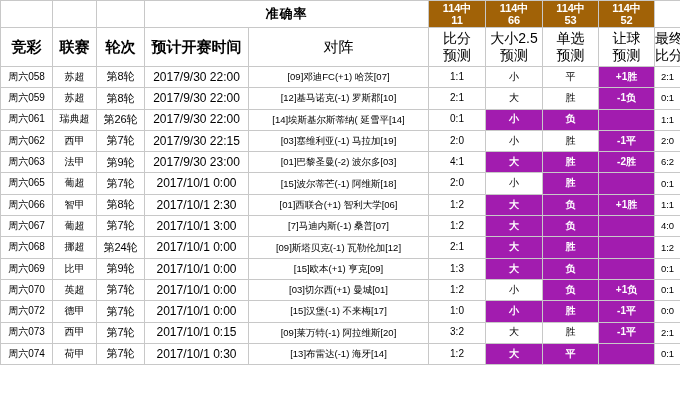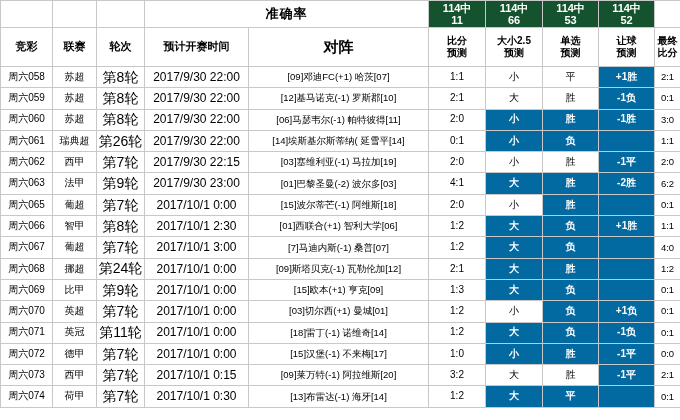--- a/index.html
+++ b/index.html
@@ -32,41 +32,41 @@
   col.c7{width:56px}
   col.c8{width:56px}
   col.c9{width:26px}
 
   
   .hdr-top td{height:26px;border:1px solid #c8c8c8;}
   .title-acc{
     font-size:13px;font-weight:bold;letter-spacing:1px;
   }
   .redhead{
-    background:#14532d;color:#ffffff;font-weight:bold;font-size:11px;
+    background:#a16207;color:#ffffff;font-weight:bold;font-size:11px;
     border:1px solid #ff0000;
     line-height:1.1;
   }
   .redhead .num{display:block;}
   .hdr-main td{height:38px;font-weight:bold;font-size:12px;}
-  .hdr-main td.small{font-size:10px;font-weight:bold;line-height:1.2;}
-  .hdr-main td.big{font-size:15px;font-weight:bold;}
-  .hdr-main td.mid{font-size:11px;font-weight:bold;}
+  .hdr-main td.small{font-size:14px;font-weight:normal;line-height:1.2;}
+  .hdr-main td.big{font-size:15px;font-weight:normal;}
+  .hdr-main td.mid{font-size:15px;font-weight:bold;}
 
   
   tr.row td{height:20.3px;}
   td.lbl{font-size:10px;}
   td.league{font-size:10px;}
-  td.round{font-size:14px;}
+  td.round{font-size:11px;}
   td.time{font-size:12px;}
   td.match{font-size:9.5px;text-align:center;margin-left:33px;}
   td.score{font-size:10px;}
   td.fin{font-size:9.5px;}
 
-  .red{background:#0369a1;color:#ffffff;font-weight:bold;}
+  .red{background:#a21caf;color:#ffffff;font-weight:bold;}
   .blank{}
   td.cellc{font-size:10px;}
 </style>
 </head>
 <body>
 
 <div class="sheet">
 <table>
   <colgroup>
     <col class="c0">
@@ -151,32 +151,20 @@
           <td class="round">第8轮</td>
           <td class="time">2017/9/30 22:00</td>
           <td class="match">[12]基马诺克(-1)    罗斯郡[10]</td>
           <td class="score">2:1</td>
           <td class="cellc">大</td>
           <td class="cellc">胜</td>
           <td class="cellc red">-1负</td>
           <td class="fin">0:1</td>
         </tr>
         <tr class="row">
-          <td class="lbl">周六060</td>
-          <td class="league">苏超</td>
-          <td class="round">第8轮</td>
-          <td class="time">2017/9/30 22:00</td>
-          <td class="match">[06]马瑟韦尔(-1)    帕特彼得[11]</td>
-          <td class="score">2:0</td>
-          <td class="cellc red">小</td>
-          <td class="cellc red">胜</td>
-          <td class="cellc red">-1胜</td>
-          <td class="fin">3:0</td>
-        </tr>
-        <tr class="row">
           <td class="lbl">周六061</td>
           <td class="league">瑞典超</td>
           <td class="round">第26轮</td>
           <td class="time">2017/9/30 22:00</td>
           <td class="match">[14]埃斯基尔斯蒂纳(  延雪平[14]</td>
           <td class="score">0:1</td>
           <td class="cellc red">小</td>
           <td class="cellc red">负</td>
           <td class="cellc red"></td>
           <td class="fin">1:1</td>
@@ -271,32 +259,20 @@
           <td class="round">第7轮</td>
           <td class="time">2017/10/1 0:00</td>
           <td class="match">[03]切尔西(+1)      曼城[01]</td>
           <td class="score">1:2</td>
           <td class="cellc">小</td>
           <td class="cellc red">负</td>
           <td class="cellc red">+1负</td>
           <td class="fin">0:1</td>
         </tr>
         <tr class="row">
-          <td class="lbl">周六071</td>
-          <td class="league">英冠</td>
-          <td class="round">第11轮</td>
-          <td class="time">2017/10/1 0:00</td>
-          <td class="match">[18]雷丁(-1)        诺维奇[14]</td>
-          <td class="score">1:2</td>
-          <td class="cellc red">大</td>
-          <td class="cellc red">负</td>
-          <td class="cellc red">-1负</td>
-          <td class="fin">0:1</td>
-        </tr>
-        <tr class="row">
           <td class="lbl">周六072</td>
           <td class="league">德甲</td>
           <td class="round">第7轮</td>
           <td class="time">2017/10/1 0:00</td>
           <td class="match">[15]汉堡(-1)        不来梅[17]</td>
           <td class="score">1:0</td>
           <td class="cellc red">小</td>
           <td class="cellc red">胜</td>
           <td class="cellc red">-1平</td>
           <td class="fin">0:0</td>

